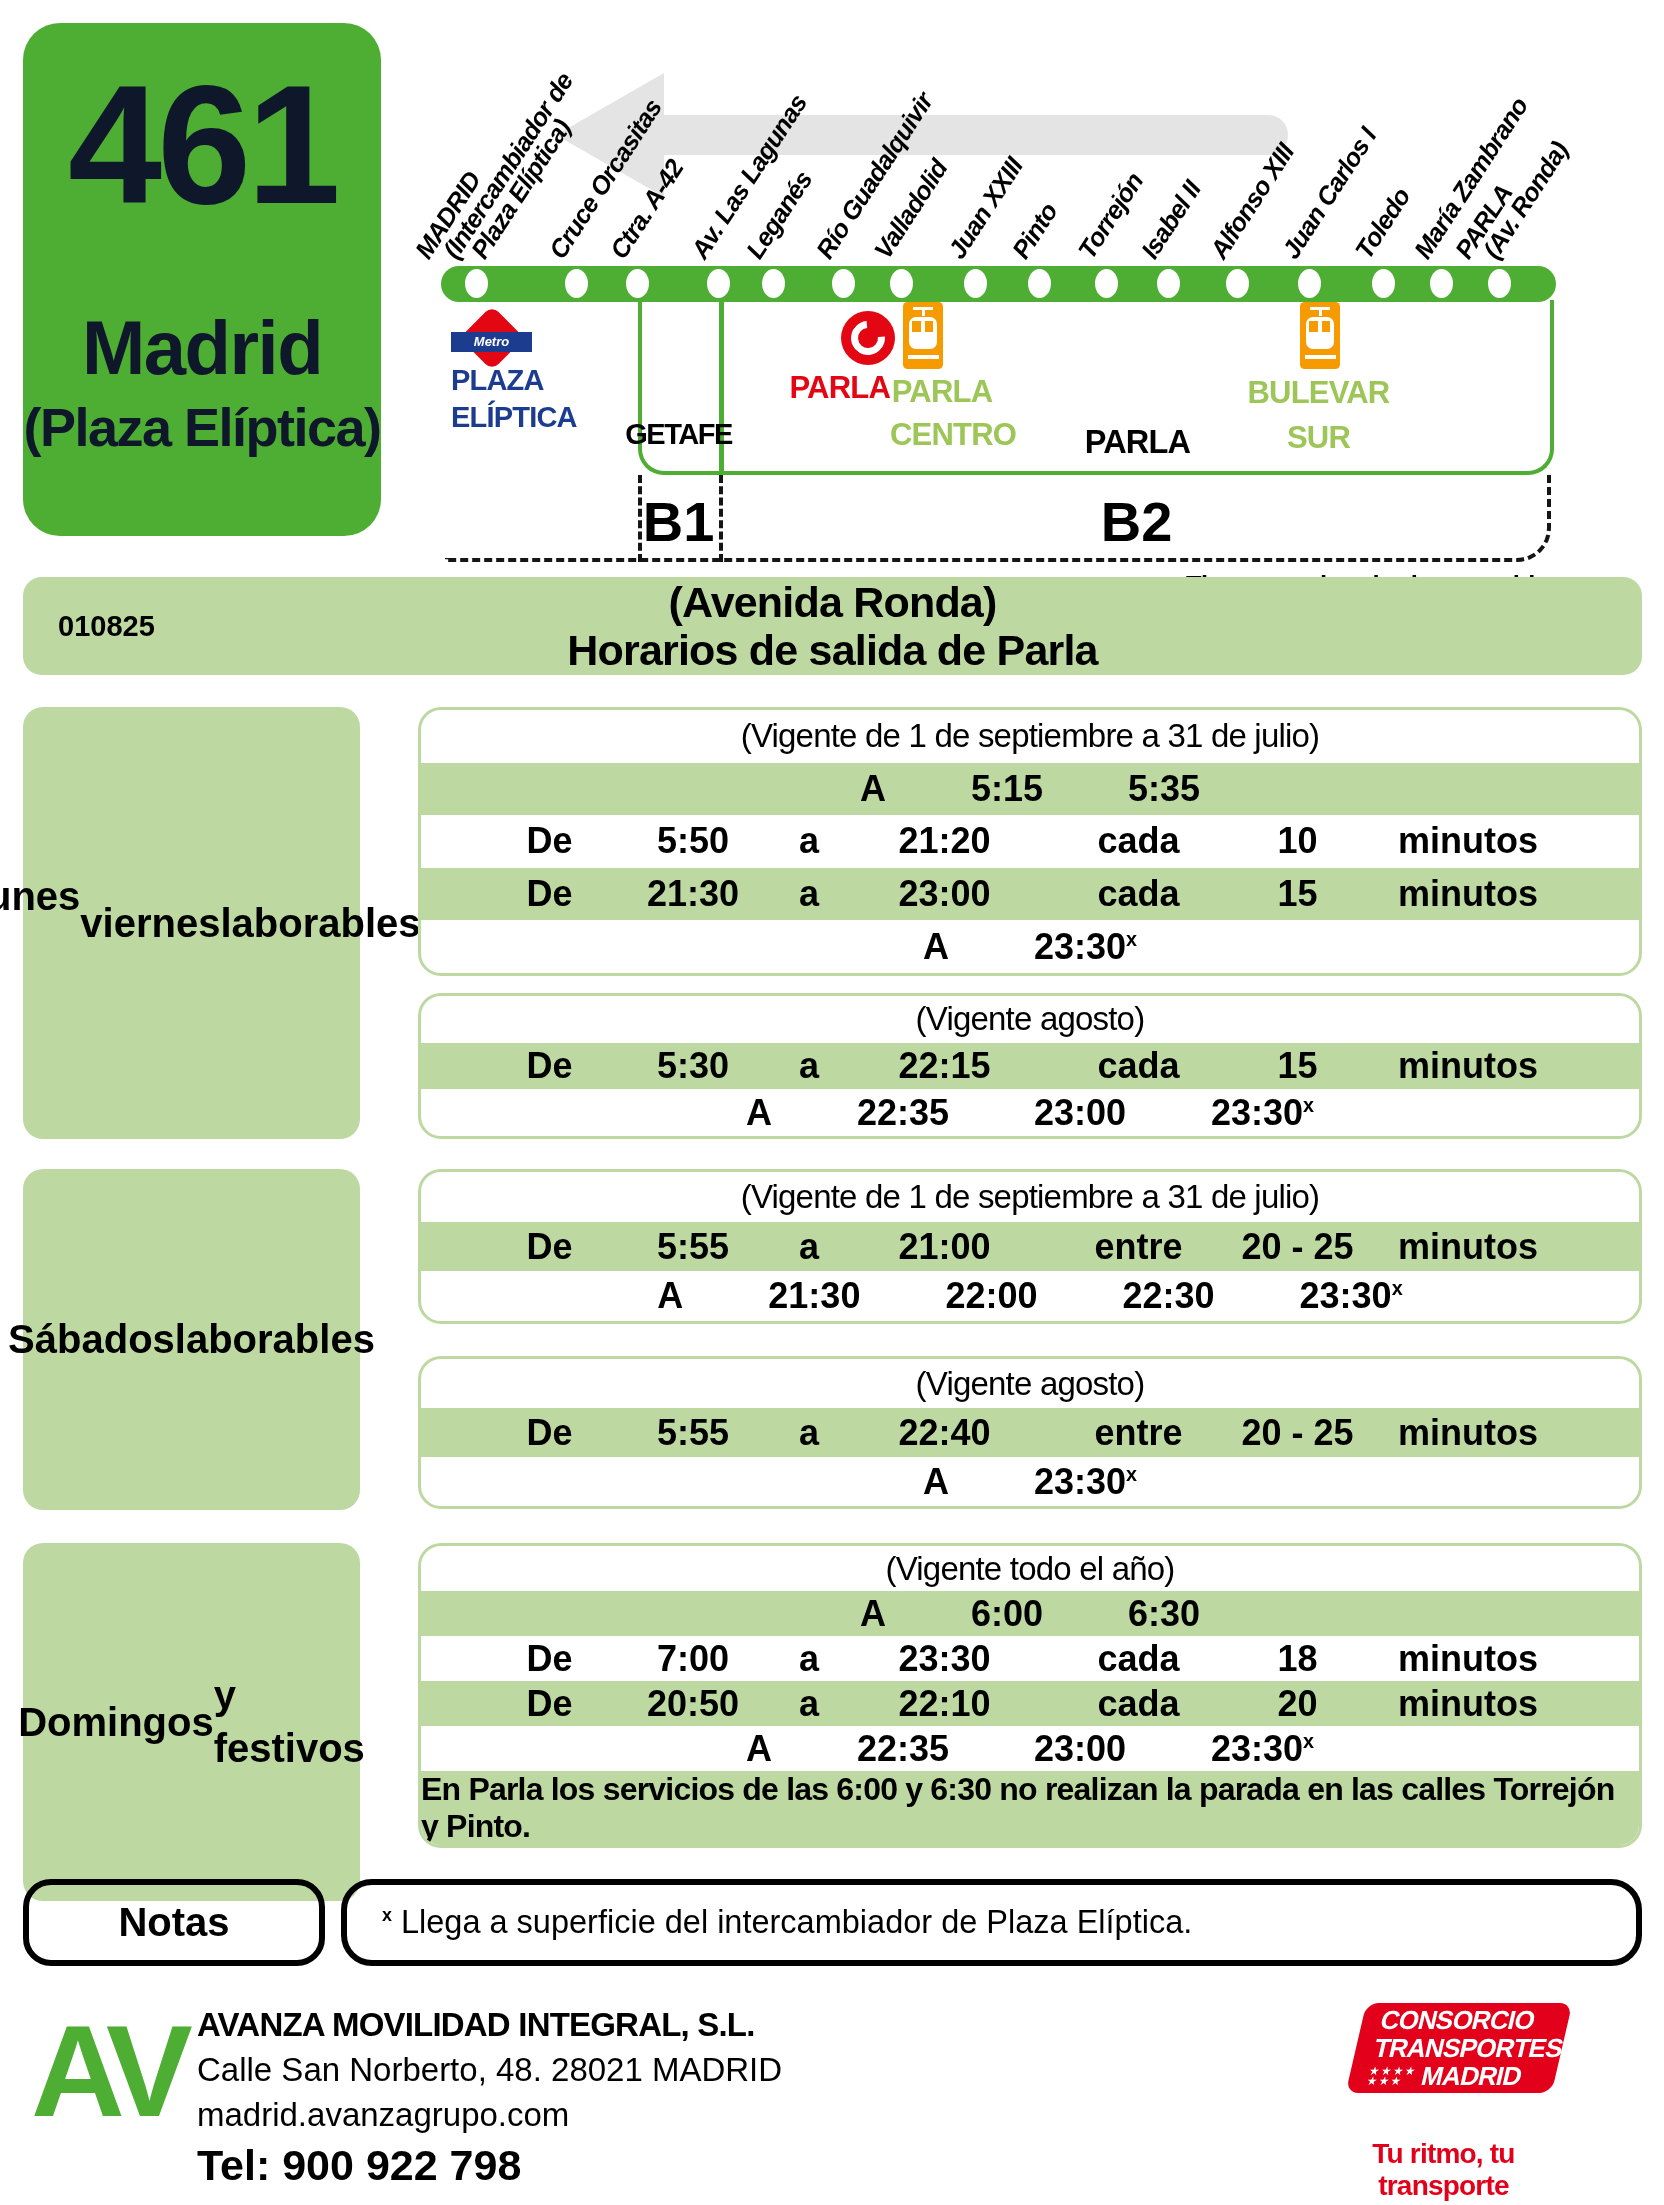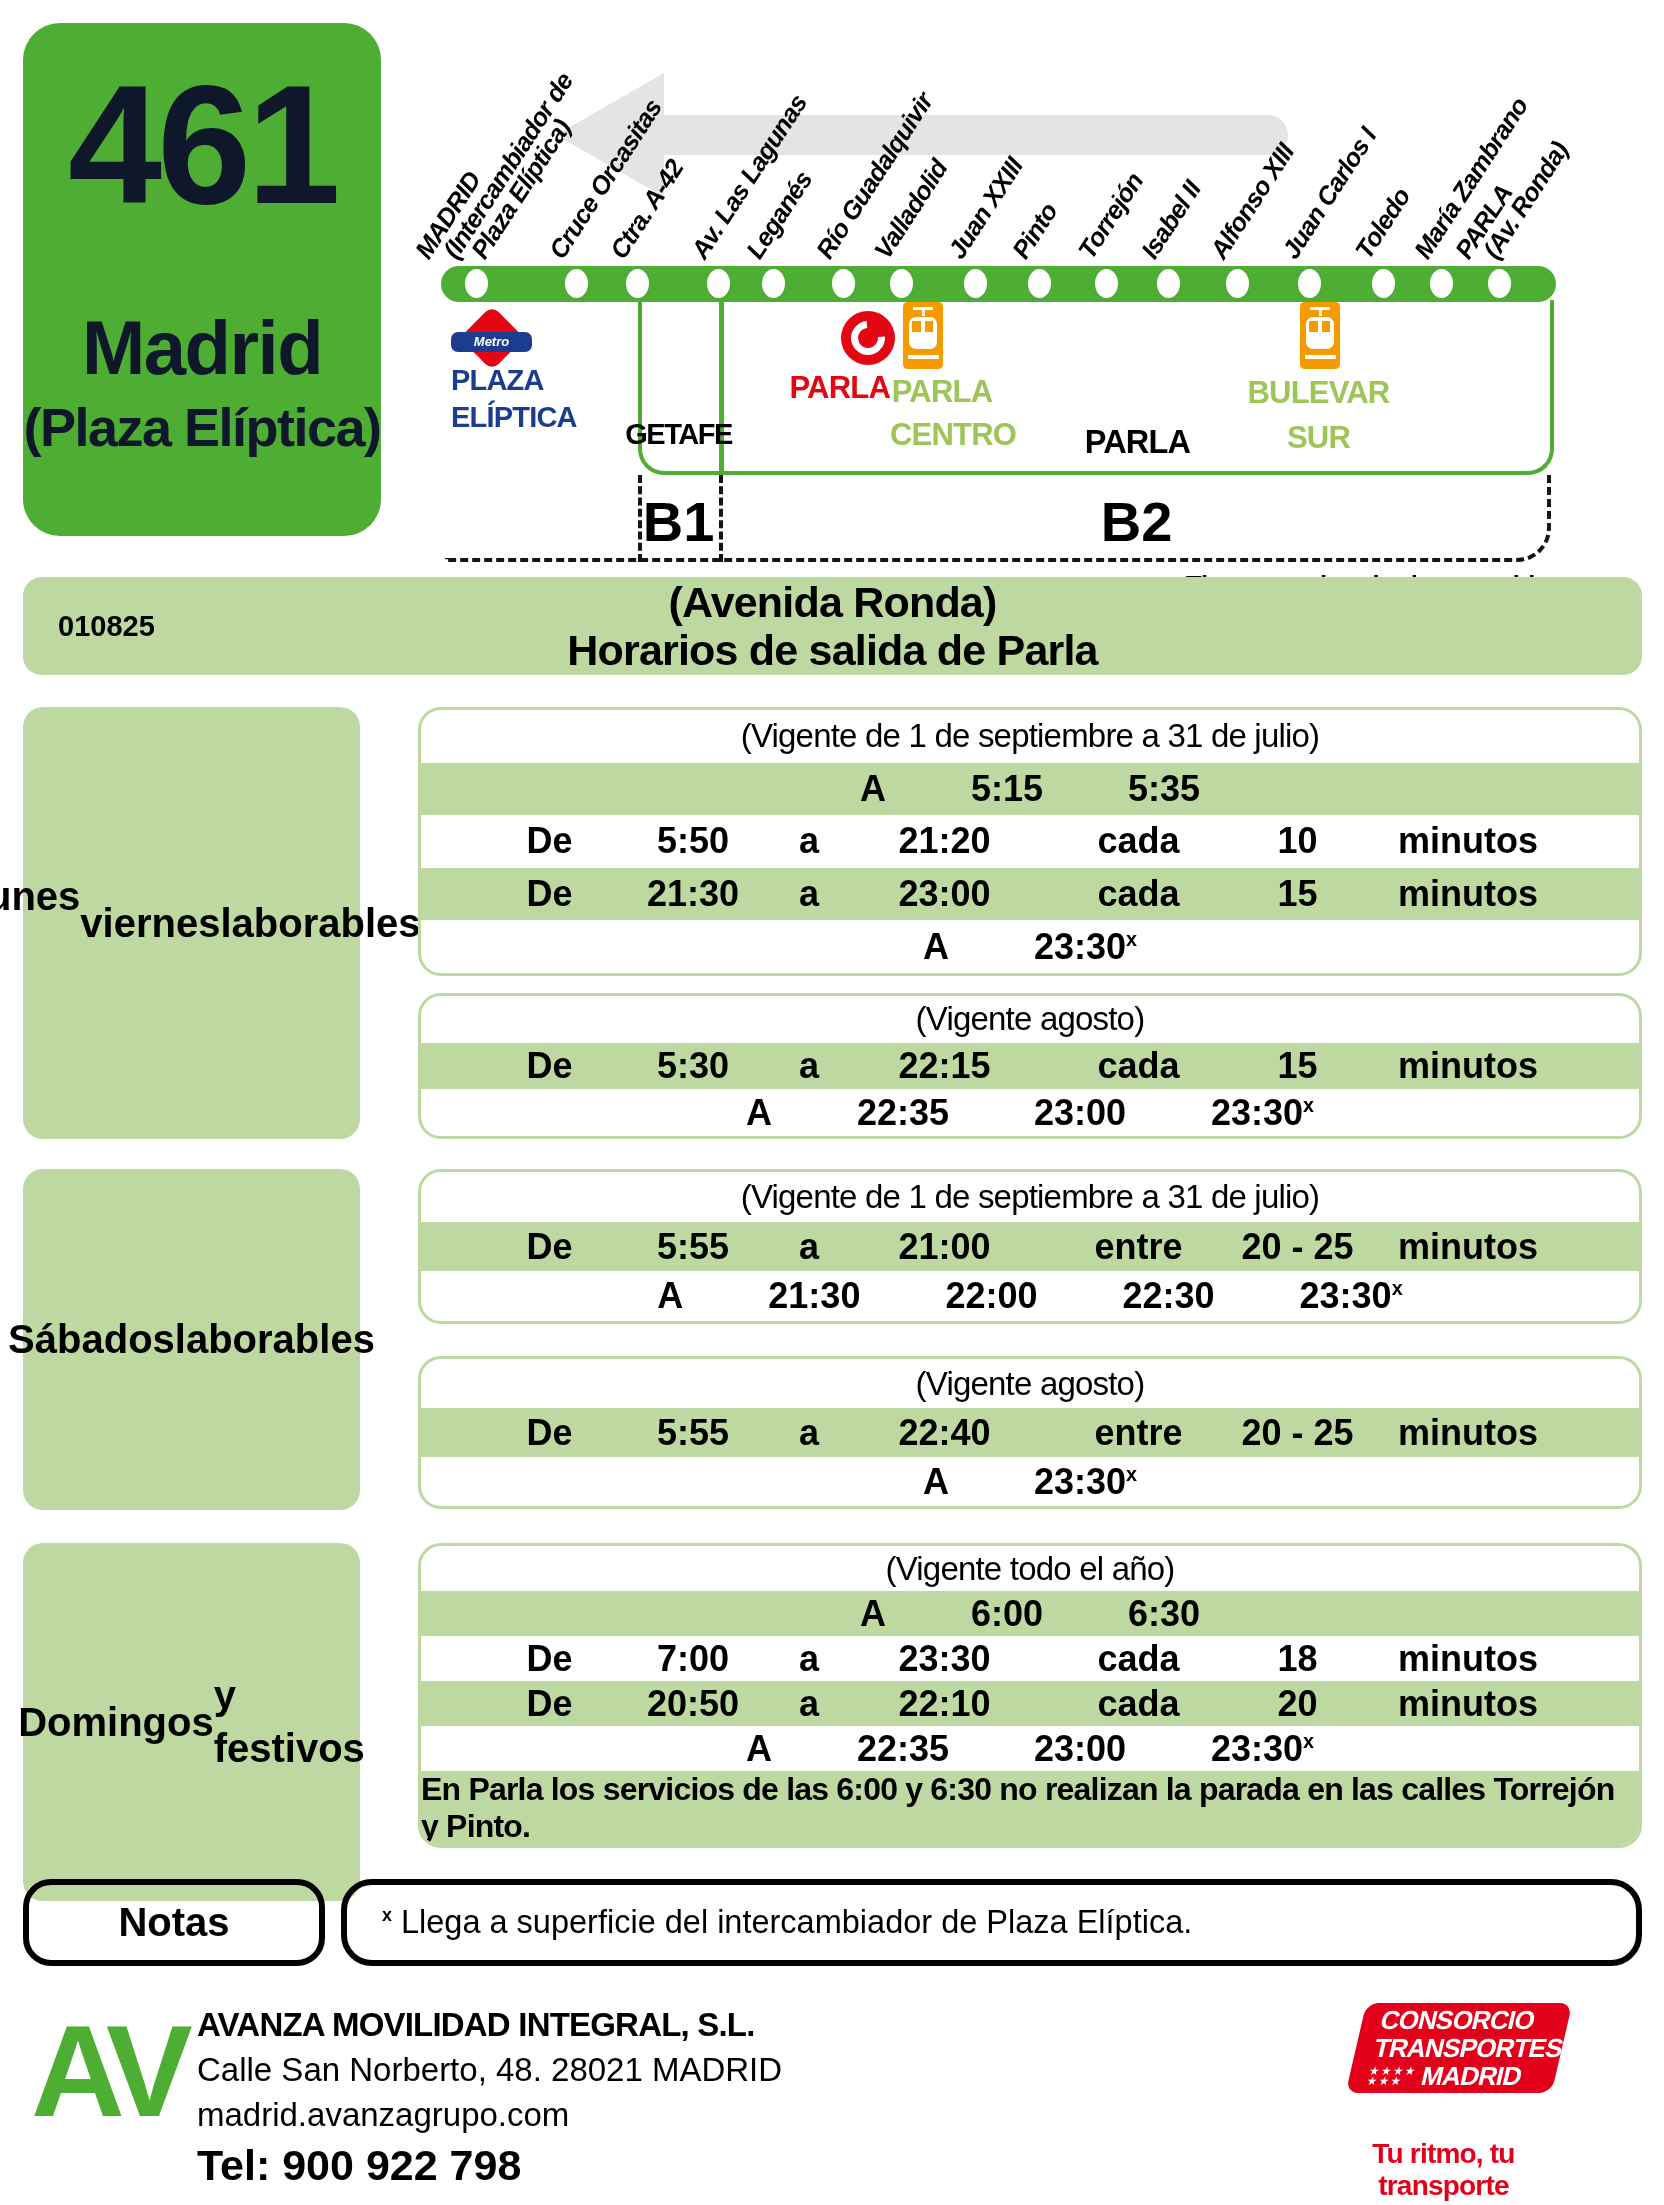--- a/index.html
+++ b/index.html
@@ -30,21 +30,21 @@
   .dot{position:absolute;top:269px;width:23px;height:29px;background:#fff;border-radius:50%;z-index:4}
 
   .zone-box{position:absolute;left:638px;top:300px;width:916px;height:175px;background:#fff;
     border:4.6px solid var(--green);border-top:none;border-radius:0 0 26px 26px;z-index:2}
   .zone-sep{position:absolute;left:719px;top:300px;width:4.6px;height:175px;background:var(--green);z-index:3}
 
   .metro-logo{position:absolute;left:451px;top:308px;width:81px;height:68px;z-index:4}
   .metro-diamond{position:absolute;left:18px;top:7px;width:46px;height:46px;background:var(--red);
     border-radius:9.3px;transform:rotate(45deg)}
   .metro-band{position:absolute;left:0;top:24px;width:81px;height:20px;background:var(--blue);
-    border-radius:7px;color:#fff;font-size:13px;font-weight:bold;font-style:italic;text-align:center;line-height:20px}
+    border-radius:0;color:#fff;font-size:13px;font-weight:bold;font-style:italic;text-align:center;line-height:20px}
   .plaza-label{position:absolute;left:451px;top:362px;font-size:29px;font-weight:bold;color:var(--blue);
     line-height:37px;letter-spacing:-0.8px;z-index:4}
   .getafe-label{position:absolute;left:601px;top:418px;width:155px;text-align:center;font-size:29px;
     font-weight:bold;letter-spacing:-1.5px;z-index:4;white-space:nowrap}
 
   .cercanias-logo{position:absolute;left:841px;top:311px;width:54px;height:54px;background:var(--red);
     border-radius:50%;z-index:4}
   .cercanias-ring{position:absolute;left:10px;top:10px;width:34px;height:34px;border:7.7px solid #fff;
     border-radius:50%;border-top-color:transparent;transform:rotate(40deg)}
   .tram-icon{position:absolute;width:40px;height:67px;background:var(--orange);border-radius:4.6px;z-index:4}

